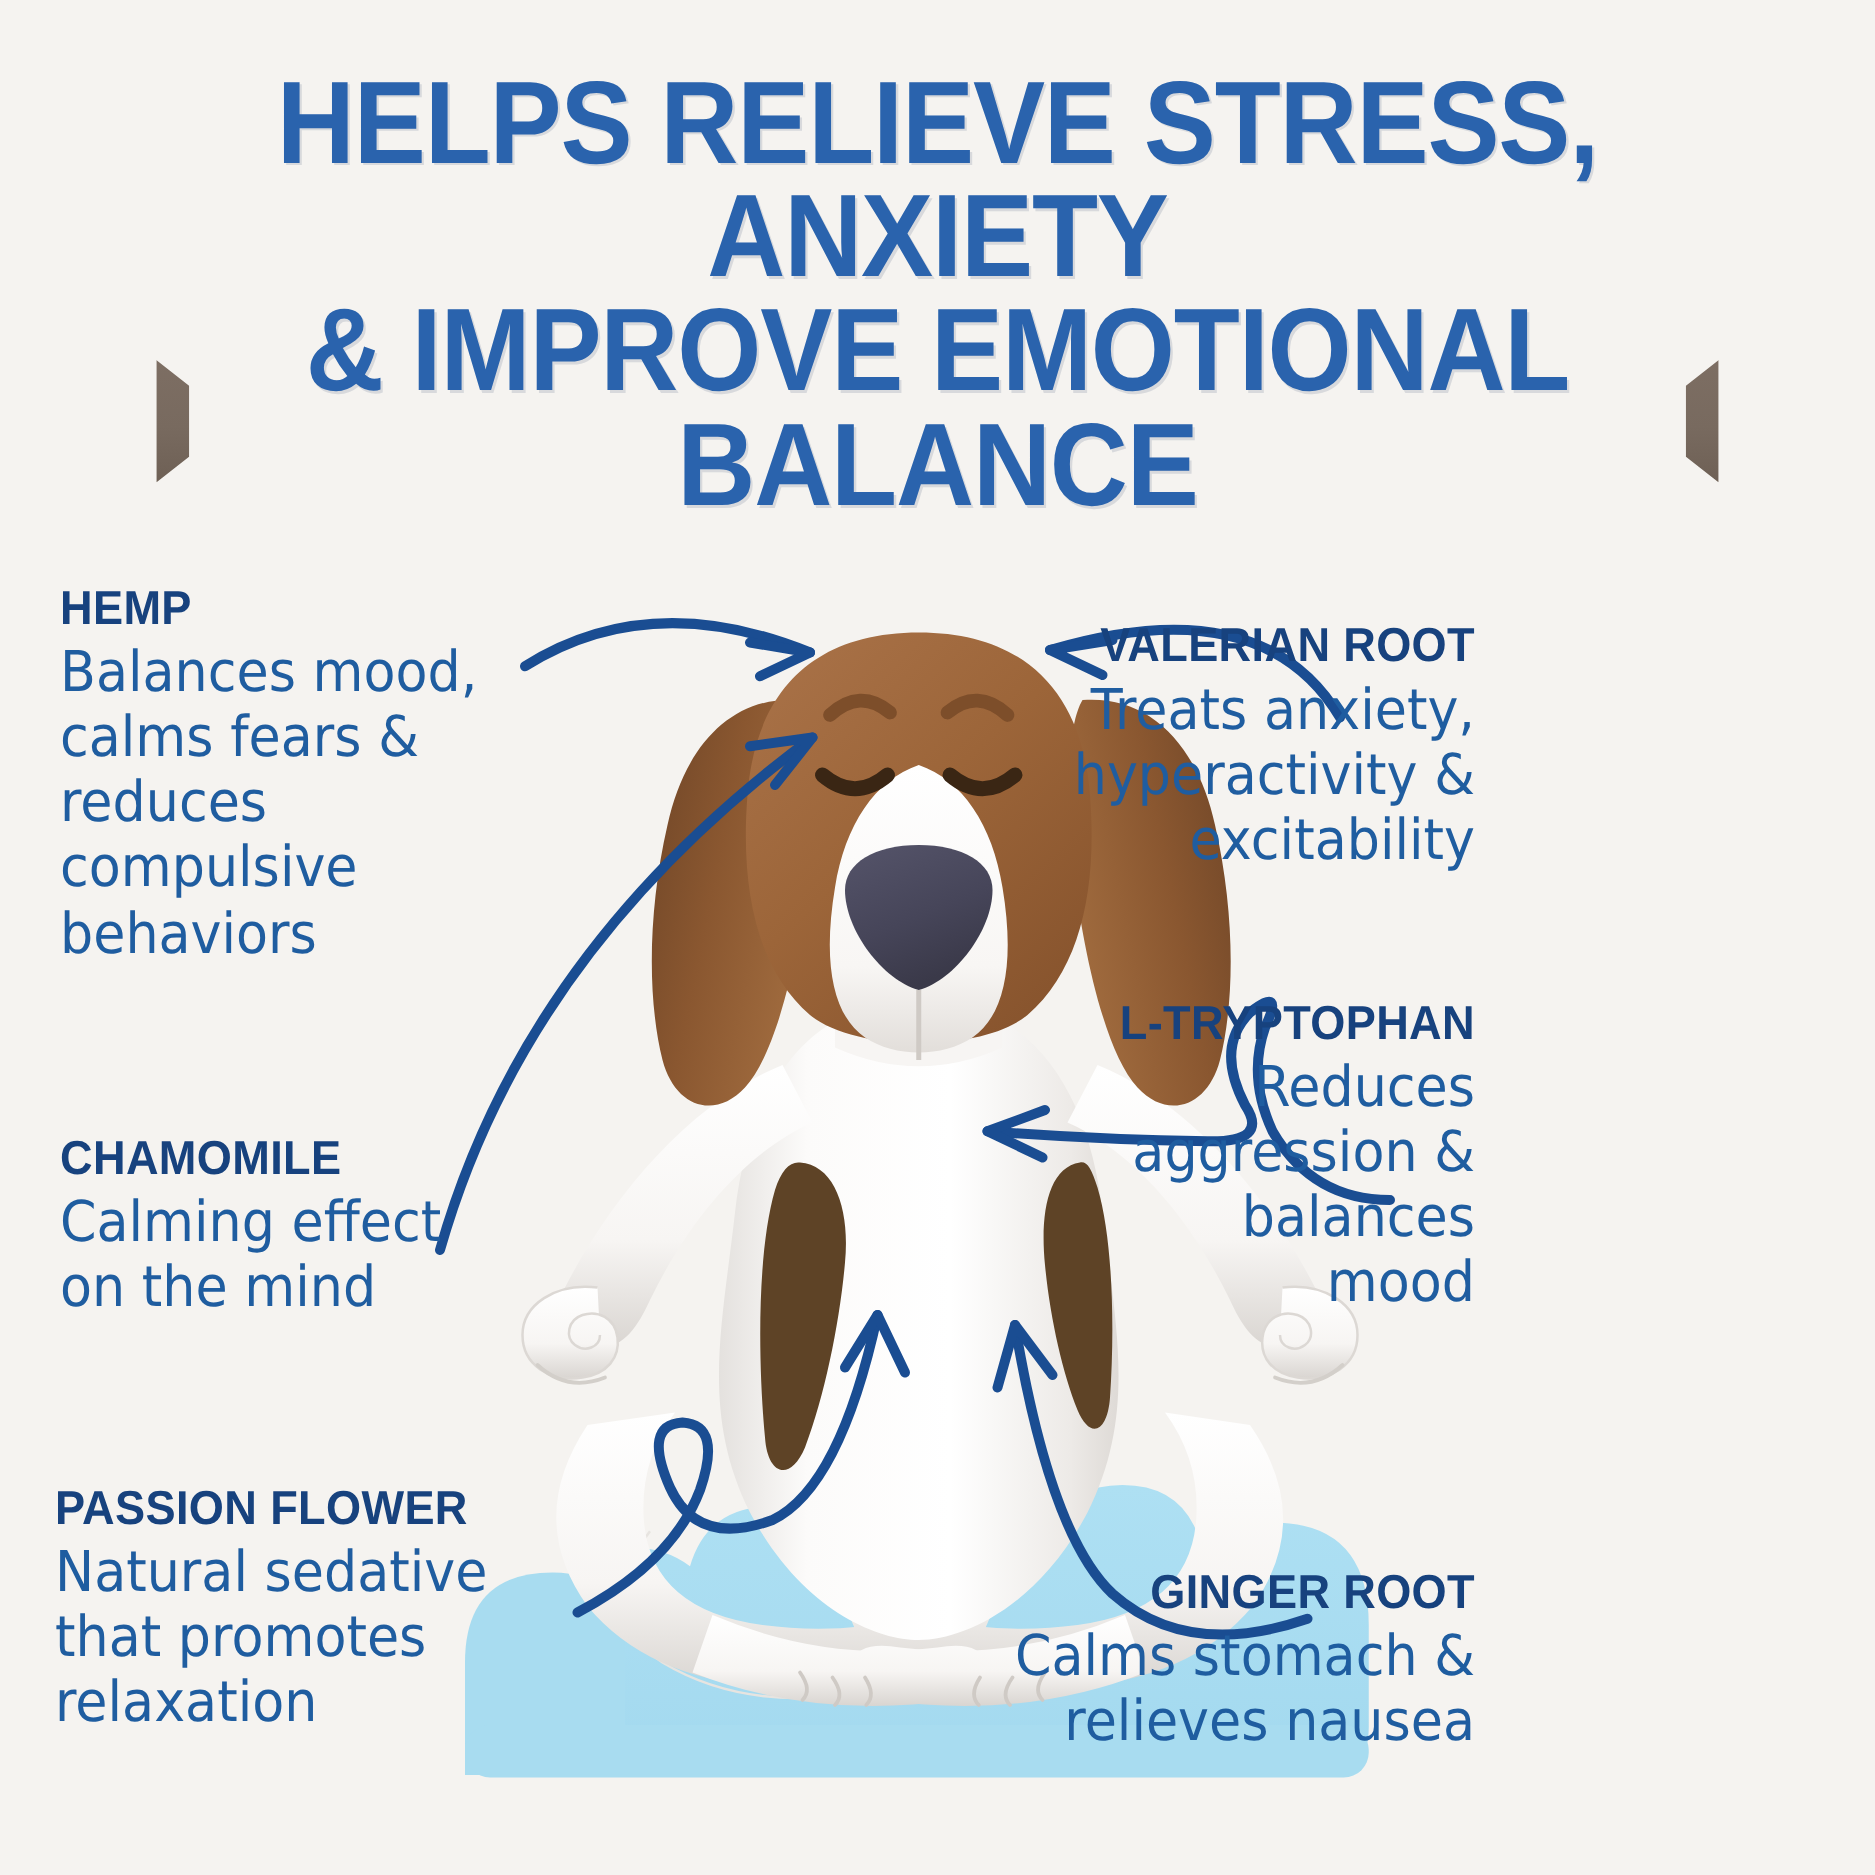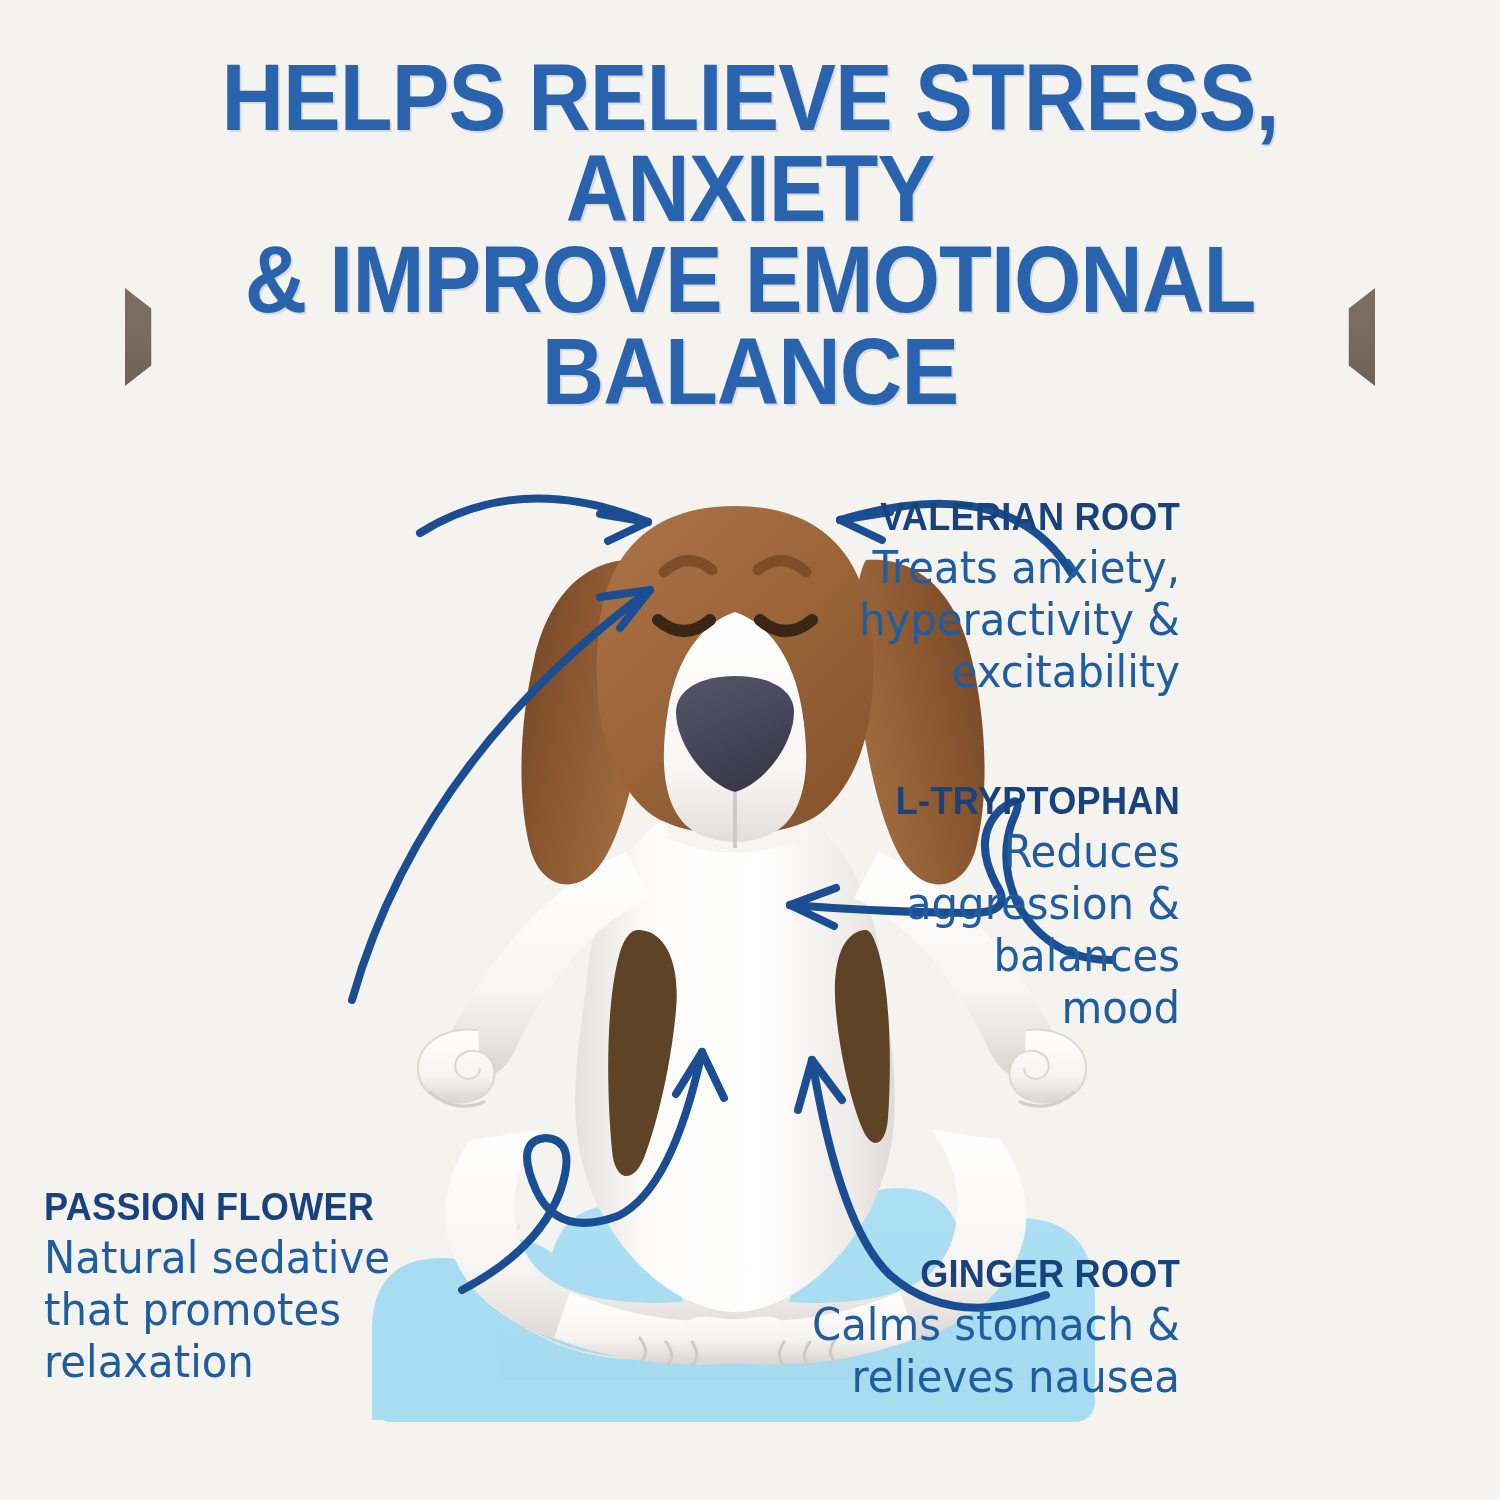--- a/index.html
+++ b/index.html
@@ -68,21 +68,21 @@
     transform:scaleX(0.93);
     white-space:pre-line;
   }
   .left .c-title,.left .c-body{transform-origin:0 0;text-align:left;}
   .right .c-title,.right .c-body{transform-origin:100% 0;text-align:right;}
 
   #co-hemp        {left:48px; top:468px; width:430px;}
   #co-chamomile   {left:48px; top:908px; width:430px;}
   #co-passion     {left:44px; top:1188px;width:450px;}
   #co-valerian    {right:48px;top:498px; width:430px;}
-  #co-tryptophan  {right:48px;top:782px; width:400px;}
+  #co-tryptophan  {right:48px;top:800px; width:400px;}
   #co-ginger      {right:48px;top:1215px;width:440px;margin-top:40px;}
 
   .right{text-align:right;}
   .left{text-align:left;}
 
   
   svg.art{position:absolute;left:0;top:0;width:1500px;height:1500px;pointer-events:none;}
 </style>
 </head>
 <body>
@@ -339,21 +339,34 @@
 
       <g>
         <path d="M 1046 1295
                  Q 950 1328 890 1275
                  Q 840 1228 812 1060"></path>
         <path d="M 812 1060 L 798 1110 M 812 1060 L 842 1100"></path>
       </g>
     </g>
   </svg>
 
-
+  <div class="callout left" id="co-hemp">
+    <div class="c-title">HEMP</div>
+    <div class="c-body">Balances mood,
+calms fears &amp;
+reduces
+compulsive
+behaviors</div>
+  </div>
+
+  <div class="callout left" id="co-chamomile">
+    <div class="c-title">CHAMOMILE</div>
+    <div class="c-body">Calming effect
+on the mind</div>
+  </div>
 
   <div class="callout right" id="co-valerian">
     <div class="c-title">VALERIAN ROOT</div>
     <div class="c-body">Treats anxiety,
 hyperactivity &amp;
 excitability</div>
   </div>
 
   <div class="callout left" id="co-passion">
     <div class="c-title">PASSION FLOWER</div>

